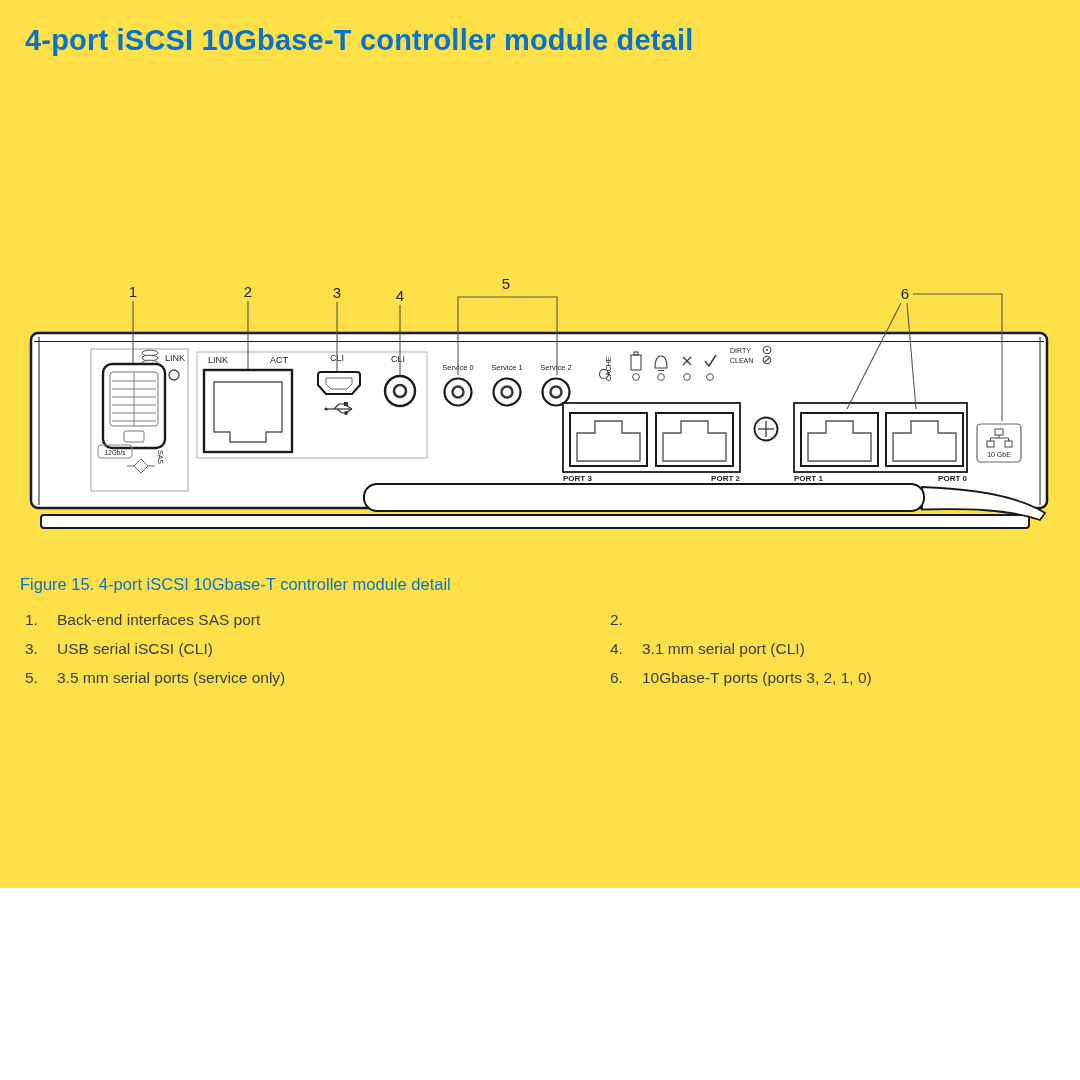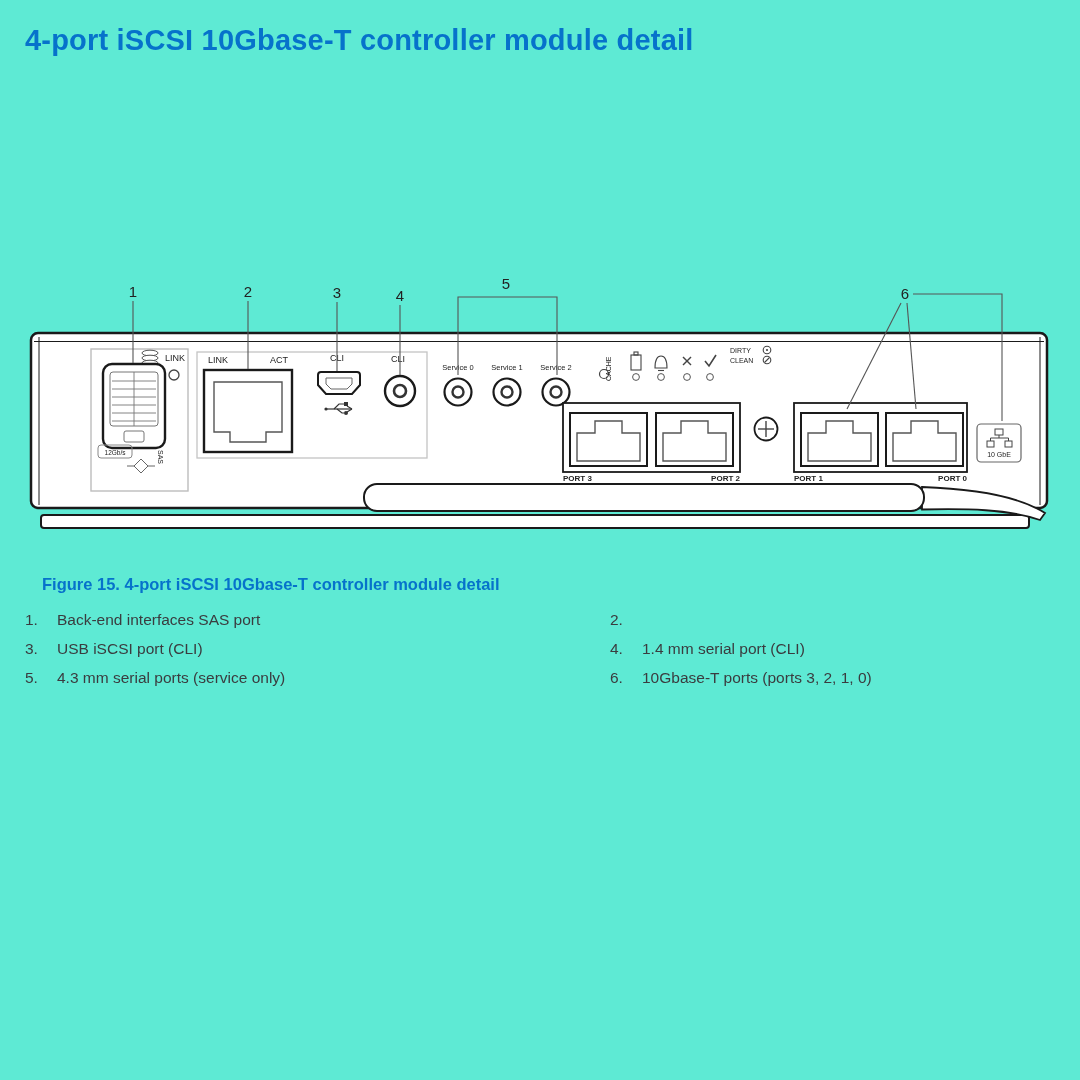--- a/index.html
+++ b/index.html
@@ -3,34 +3,34 @@
 <meta charset="utf-8">
 <style>
   :root { --accent:#0672CB; }
   * { box-sizing:border-box; }
   html,body { margin:0; padding:0; background:#fff; }
   body {
     width:1080px; height:1080px;
     font-family:"Liberation Sans", sans-serif;
     color:#3a3c3f;
   }
-  .page { position:relative; width:1080px; height:1080px; background:#5eead4; overflow:hidden; }
+  .page { position:relative; width:1080px; height:888px; background:#fde047; overflow:hidden; }
 
   .title {
     position:absolute; left:25px; top:24px; margin:0;
     font-size:29px; font-weight:700; color:var(--accent);
     letter-spacing:0.2px;
   }
 
   svg.diagram { position:absolute; left:0; top:260px; width:1080px; height:300px; }
   svg.diagram text { fill:#222; font-family:"Liberation Sans", sans-serif; }
 
   .caption {
-    position:absolute; left:42px; top:575px;
-    font-size:16.5px; font-weight:700; color:var(--accent);
+    position:absolute; left:20px; top:575px;
+    font-size:16.5px; font-weight:400; color:var(--accent);
   }
 
   .legend {
     position:absolute; left:25px; top:611px; width:1032px;
     display:grid; grid-template-columns:585px 1fr;
   }
   .legend-item {
     display:flex; align-items:flex-start;
     height:29px; font-size:15.5px; color:#3a3c3f;
   }
@@ -236,29 +236,29 @@
   <div class="legend">
     <div class="legend-item">
       <span class="num">1.</span>
       <span>Back-end interfaces SAS port</span>
     </div>
     <div class="legend-item">
       <span class="num">2.</span>
     </div>
     <div class="legend-item">
       <span class="num">3.</span>
-      <span>USB iSCSI port (CLI)</span>
+      <span>USB serial iSCSI (CLI)</span>
     </div>
     <div class="legend-item">
       <span class="num">4.</span>
-      <span>1.4 mm serial port (CLI)</span>
+      <span>3.1 mm serial port (CLI)</span>
     </div>
     <div class="legend-item">
       <span class="num">5.</span>
-      <span>4.3 mm serial ports (service only)</span>
+      <span>3.5 mm serial ports (service only)</span>
     </div>
     <div class="legend-item">
       <span class="num">6.</span>
       <span>10Gbase-T ports (ports 3, 2, 1, 0)</span>
     </div>
   </div>
 
 </div>
 
 </body></html>

